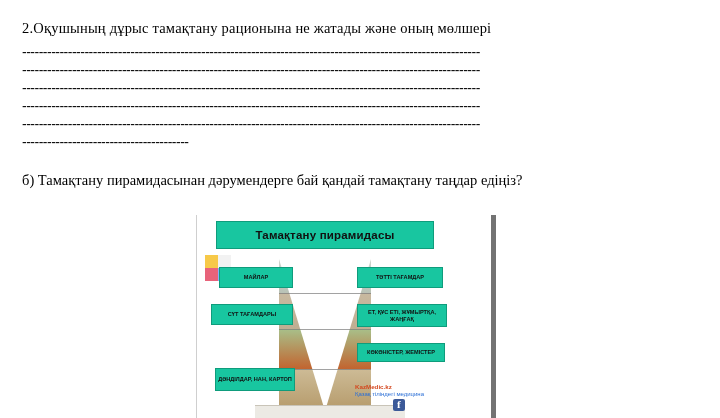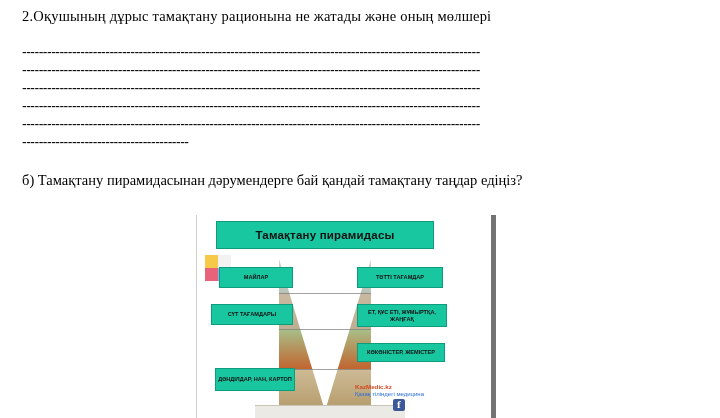--- a/index.html
+++ b/index.html
@@ -10,21 +10,21 @@
     color:#000000;
     overflow:hidden;
     position:relative;
   }
   .page{
     position:absolute;
     left:0;top:0;width:720px;height:418px;
   }
   .q-line{
     position:absolute;
-    left:22px;top:8px;
+    left:22px;top:20px;
     width:660px;
     font-size:14.5px;
     letter-spacing:.2px;
     white-space:nowrap;
   }
   .rule{
     position:absolute;
     left:22px;
     font-size:14px;
     color:#111;

